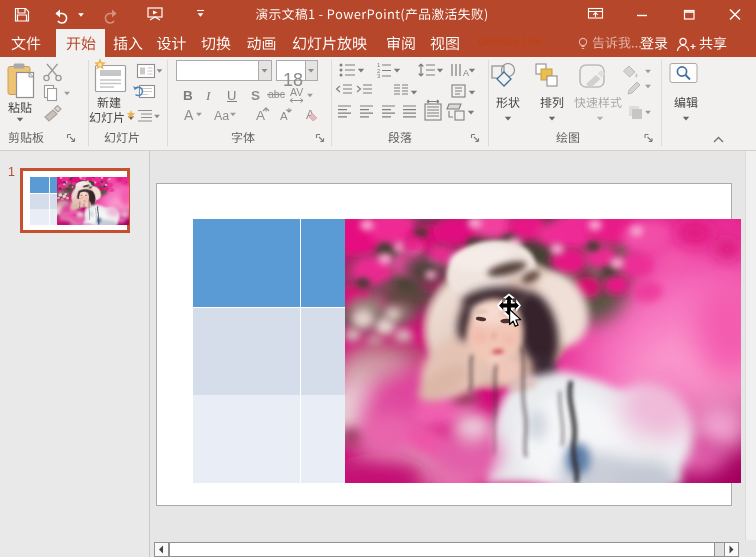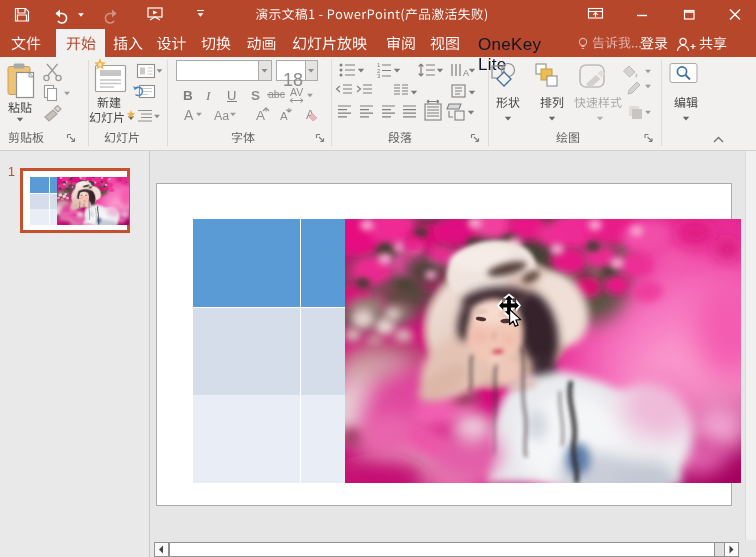--- a/index.html
+++ b/index.html
@@ -8,21 +8,21 @@
 <div class="abs" style="left:0;top:0;width:756px;height:29px;background:#B7472A"></div>
 <div class="abs" style="left:0;top:29px;width:756px;height:28px;background:#B7472A"></div>
 <div class="abs" style="left:0;top:57px;width:756px;height:94px;background:#F3F1F0;border-bottom:1px solid #D2CFCC"></div>
 <div class="abs" style="left:56px;top:29px;width:49px;height:28px;background:#F3F1F0"></div>
 <div class="abs" style="left:88px;top:60px;width:1px;height:86px;background:#DDDAD7"></div>
 <div class="abs" style="left:167px;top:60px;width:1px;height:86px;background:#DDDAD7"></div>
 <div class="abs" style="left:331px;top:60px;width:1px;height:86px;background:#DDDAD7"></div>
 <div class="abs" style="left:488px;top:60px;width:1px;height:86px;background:#DDDAD7"></div>
 <div class="abs" style="left:661px;top:60px;width:1px;height:86px;background:#DDDAD7"></div>
 
-<div class="abs" style="left:478px;top:35px;width:95px;color:#0f172a;font-size:17px;letter-spacing:0.3px">OneKey Lite</div>
+<div class="abs" style="left:478px;top:35px;width:95px;color:#c2410c;font-size:11px;letter-spacing:0.3px">OneKey Lite</div>
 
 <div class="abs" style="left:176px;top:60px;width:96px;height:21px;background:#fff;border:1px solid #ABABAB"></div>
 <div class="abs" style="left:258px;top:61px;width:13px;height:19px;background:#E6E4E2;border-left:1px solid #ABABAB"></div>
 <svg class="abs" style="left:258px;top:61px" width="13" height="19">
     <path d="M3.5 8 h6 l-3 3.5 Z" fill="#8a8a8a"></path>
   </svg>
 
 <div class="abs" style="left:276px;top:60px;width:42px;height:21px;background:#fff;border:1px solid #ABABAB"></div>
 <div class="abs" style="left:283px;top:70px;font-size:18px;color:#8C8C8C">18</div>
 <div class="abs" style="left:305px;top:61px;width:12px;height:19px;background:#E6E4E2;border-left:1px solid #ABABAB"></div>

